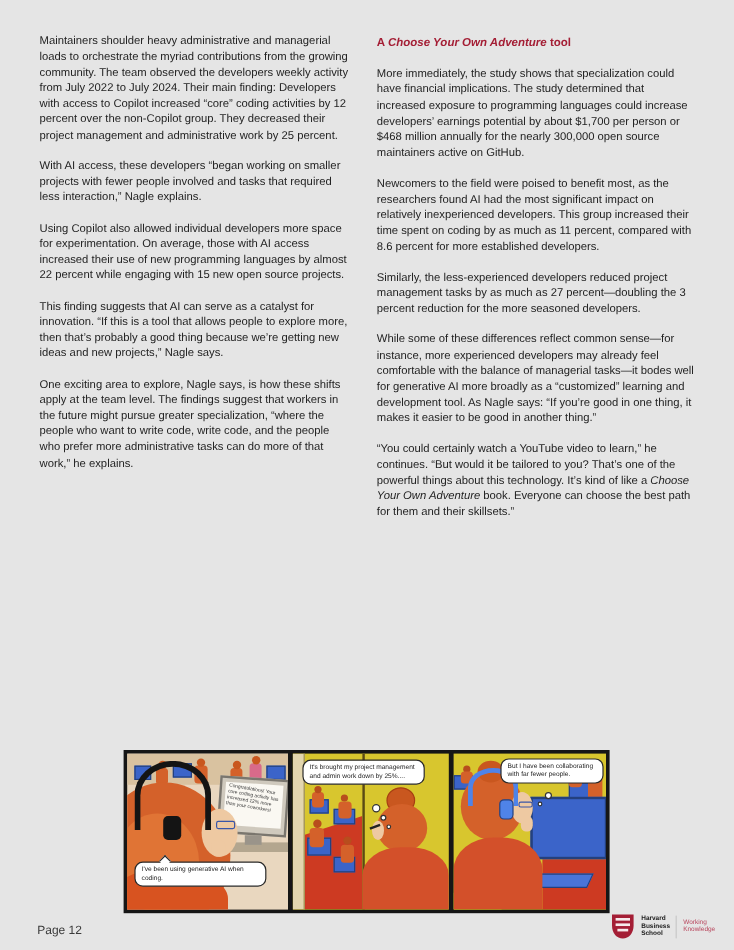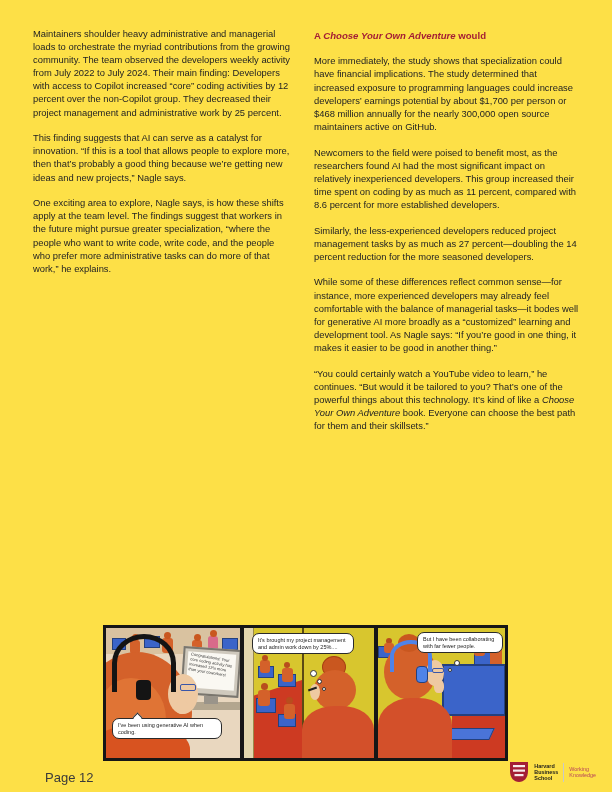--- a/index.html
+++ b/index.html
@@ -1,18 +1,18 @@
 <!DOCTYPE html>
 <html><head>
 <meta charset="utf-8">
 <style>
   * { margin:0; padding:0; box-sizing:border-box; }
   html,body { background:#888; }
   .page {
-    position:relative; width:612px; height:792px; background:#fde047;
+    position:relative; width:612px; height:792px; background:#e5e5e5;
     font-family:"Liberation Sans", sans-serif; color:#232323; overflow:hidden;
     margin:0 auto;
   }
   .col { position:absolute; top:27px; font-size:9.4px; line-height:13.1px; }
   .col-left  { left:33px;  width:258px; }
   .col-right { left:314px; width:266px; }
   .col p { margin:0 0 12.6px 0; }
   .subhead {
     color:#a41e35; font-weight:bold; font-size:9.6px; line-height:13px;
     margin:2px 0 12.4px 0;
@@ -36,42 +36,44 @@
   .tail {
     position:absolute; width:7px; height:7px; background:#fff; z-index:7;
     border-left:1px solid #2a2a2a; border-top:1px solid #2a2a2a; transform:rotate(45deg);
   }
   .dot { position:absolute; background:#fff; border:1px solid #333; border-radius:50%; z-index:6; }
   .screen-text {
     font-size:4.1px; line-height:1.25; color:#3a3a3a; transform:rotate(6deg);
     padding:2px 1px 0 2px;
   }
   
-  .page-num { position:absolute; left:45px; top:770px; font-size:13px; color:#3a3a3a; }
+  .page-num { position:absolute; left:31px; top:770px; font-size:10px; color:#3a3a3a; }
   .logo { position:absolute; right:16px; top:761px; display:flex; align-items:center; gap:5px; }
   .logo-school { font-size:5.4px; line-height:6.2px; font-weight:bold; color:#1a1a1a; }
   .logo-div { width:1px; height:19px; background:#c9c9c9; }
   .logo-brand { font-size:5.4px; line-height:6.2px; color:#b8435a; }
 </style>
 </head>
 <body>
 
 <div class="page">
 
   <div class="col col-left">
     <p>Maintainers shoulder heavy administrative and managerial loads to orchestrate the myriad contributions from the growing community. The team observed the developers weekly activity from July 2022 to July 2024. Their main finding: Developers with access to Copilot increased “core” coding activities by 12 percent over the non-Copilot group. They decreased their project management and administrative work by 25 percent.</p>
+    <p>With AI access, these developers “began working on smaller projects with fewer people involved and tasks that required less interaction,” Nagle explains.</p>
+    <p>Using Copilot also allowed individual developers more space for experimentation. On average, those with AI access increased their use of new programming languages by almost 22 percent while engaging with 15 new open source projects.</p>
     <p>This finding suggests that AI can serve as a catalyst for innovation. “If this is a tool that allows people to explore more, then that’s probably a good thing because we’re getting new ideas and new projects,” Nagle says.</p>
     <p>One exciting area to explore, Nagle says, is how these shifts apply at the team level. The findings suggest that workers in the future might pursue greater specialization, “where the people who want to write code, write code, and the people who prefer more administrative tasks can do more of that work,” he explains.</p>
   </div>
 
   <div class="col col-right">
-    <div class="subhead"><span>A </span><span style="font-style: italic;">Choose Your Own Adventure</span><span> would</span></div>
+    <div class="subhead"><span>A </span><span style="font-style: italic;">Choose Your Own Adventure</span><span> tool</span></div>
     <p>More immediately, the study shows that specialization could have financial implications. The study determined that increased exposure to programming languages could increase developers’ earnings potential by about $1,700 per person or $468 million annually for the nearly 300,000 open source maintainers active on GitHub.</p>
     <p>Newcomers to the field were poised to benefit most, as the researchers found AI had the most significant impact on relatively inexperienced developers. This group increased their time spent on coding by as much as 11 percent, compared with 8.6 percent for more established developers.</p>
-    <p>Similarly, the less-experienced developers reduced project management tasks by as much as 27 percent—doubling the 14 percent reduction for the more seasoned developers.</p>
+    <p>Similarly, the less-experienced developers reduced project management tasks by as much as 27 percent—doubling the 3 percent reduction for the more seasoned developers.</p>
     <p>While some of these differences reflect common sense—for instance, more experienced developers may already feel comfortable with the balance of managerial tasks—it bodes well for generative AI more broadly as a “customized” learning and development tool. As Nagle says: “If you’re good in one thing, it makes it easier to be good in another thing.”</p>
     <p><span>“You could certainly watch a YouTube video to learn,” he continues. “But would it be tailored to you? That’s one of the powerful things about this technology. It’s kind of like a </span><span style="font-style: italic;">Choose Your Own Adventure</span><span> book. Everyone can choose the best path for them and their skillsets.”</span></p>
   </div>
 
   <div class="comic">
 
     <div class="panel" style="width:134px; background:#e9d7bf;">
       <div class="sh" style="left:0;top:0;width:134px;height:26px;background:#d9c2a0;"></div>
       <div class="sh" style="left:6px;top:10px;width:14px;height:12px;background:#3b64c9;border:1px solid #24407e;"></div>
       <div class="sh" style="left:38px;top:8px;width:16px;height:12px;background:#3b64c9;border:1px solid #24407e;"></div>

